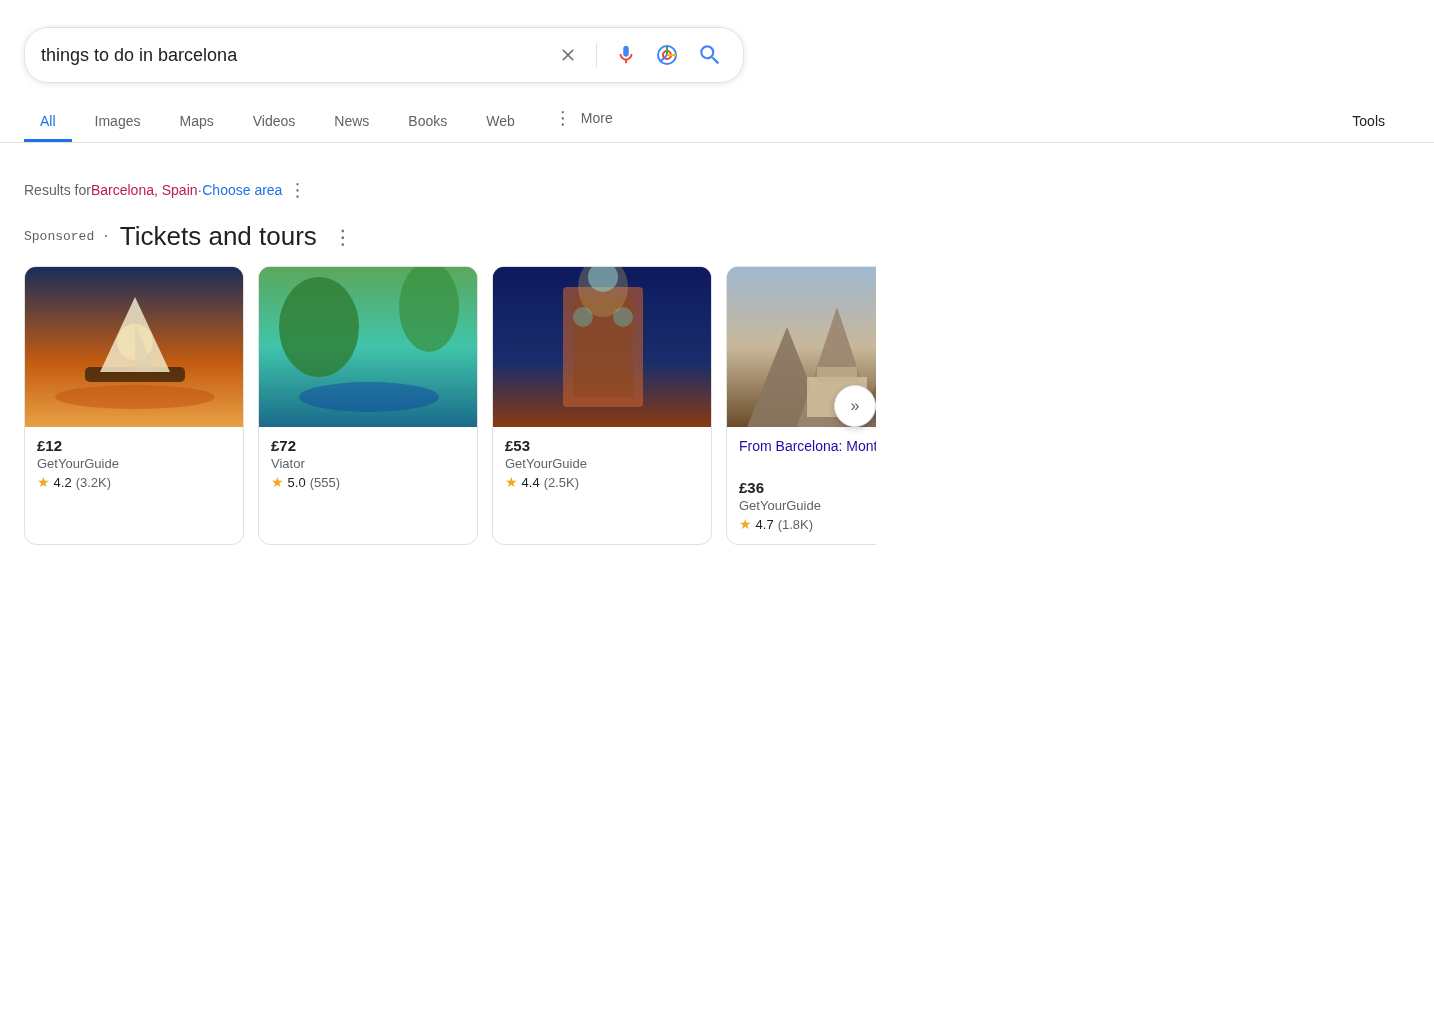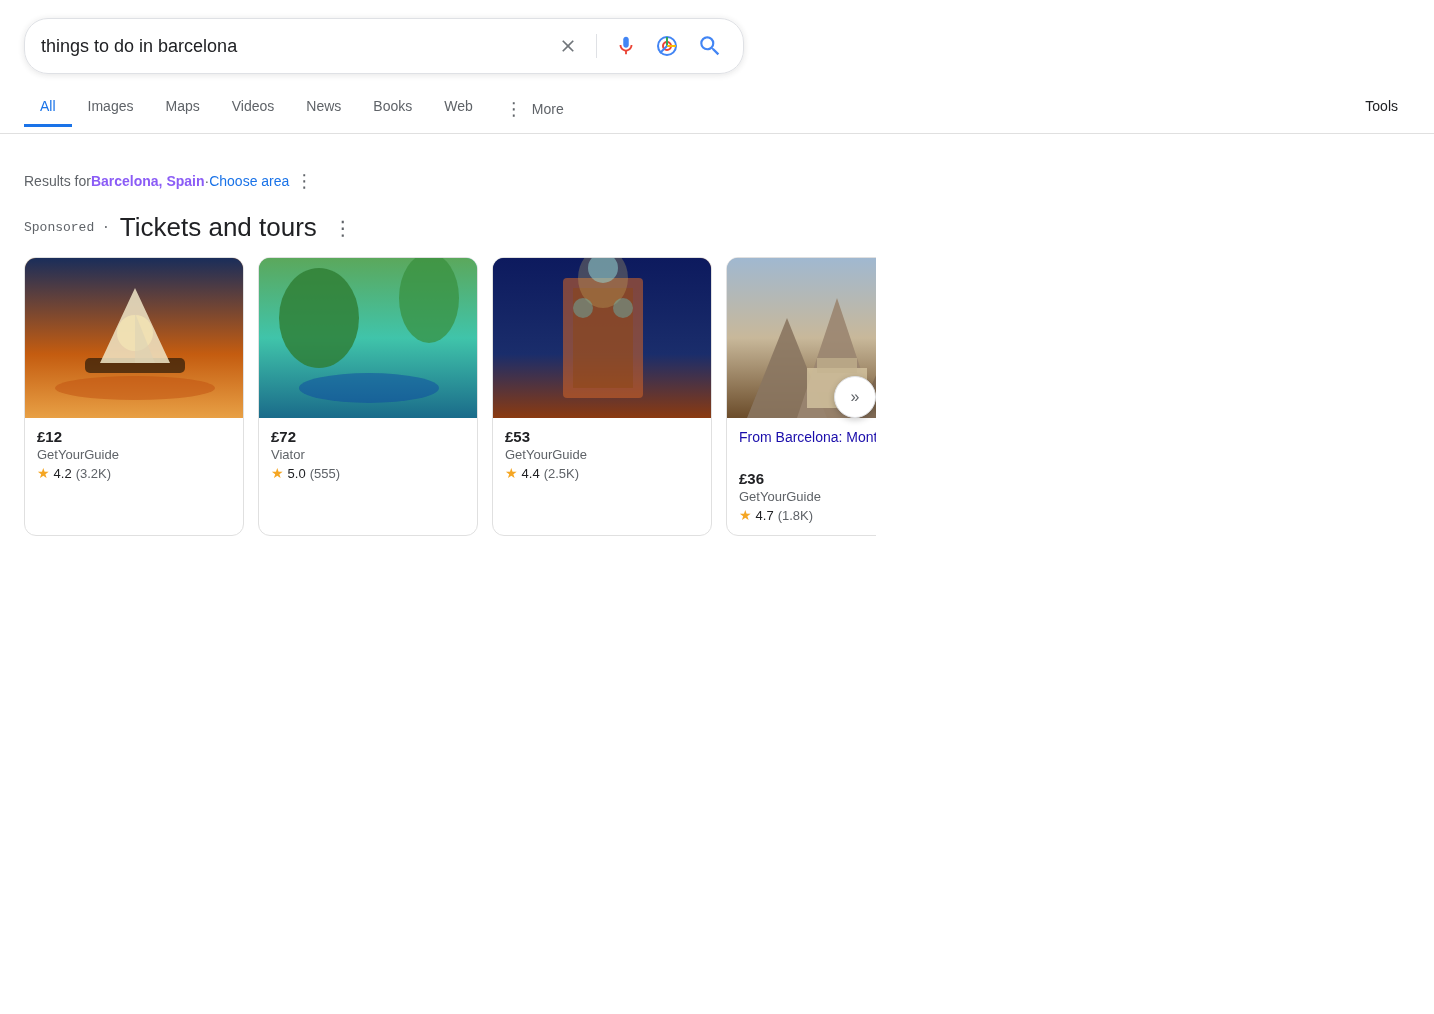--- a/index.html
+++ b/index.html
@@ -6,20 +6,21 @@
     body {
       font-family: Arial, sans-serif;
       background: #fff;
       color: #202124;
       font-size: 15px;
     }
 
     
     .search-bar-wrapper {
       padding: 18px 24px 0 24px;
+      margin-top: 9px;
     }
     .search-bar {
       display: flex;
       align-items: center;
       border: 1px solid #dfe1e5;
       border-radius: 24px;
       padding: 10px 16px;
       max-width: 720px;
       box-shadow: 0 1px 6px rgba(32,33,36,0.12);
       gap: 10px;
@@ -47,24 +48,24 @@
       align-items: center;
       justify-content: center;
     }
     .close-icon-svg { width: 20px; height: 20px; fill: #70757a; }
     .lens-icon { width: 24px; height: 24px; }
     .search-icon-btn { width: 26px; height: 26px; }
 
     
     .nav-tabs {
       display: flex;
-      align-items: flex-start;
-      padding: 8px 20px 0 24px;
+      align-items: flex-end;
+      padding: 8px 33px 0 24px;
       border-bottom: 1px solid #e0e0e0;
-      gap: 0;
+      gap: 7px;
       margin-top: 6px;
     }
     .nav-tab {
       padding: 10px 16px;
       font-size: 14px;
       color: #5f6368;
       cursor: pointer;
       border-bottom: 3px solid transparent;
       text-decoration: none;
       display: flex;
@@ -100,21 +101,21 @@
 
     
     .location-banner {
       display: flex;
       align-items: center;
       gap: 0;
       font-size: 14px;
       color: #5f6368;
       margin-bottom: 20px;
     }
-    .location-banner .bold { font-weight: 700; color: #8b5cf6; }
+    .location-banner .bold { font-weight: 400; color: #be185d; }
     .location-banner .choose-area {
       color: #1a73e8;
       cursor: pointer;
       text-decoration: none;
     }
     .three-dots-btn {
       background: none;
       border: none;
       cursor: pointer;
       color: #5f6368;

